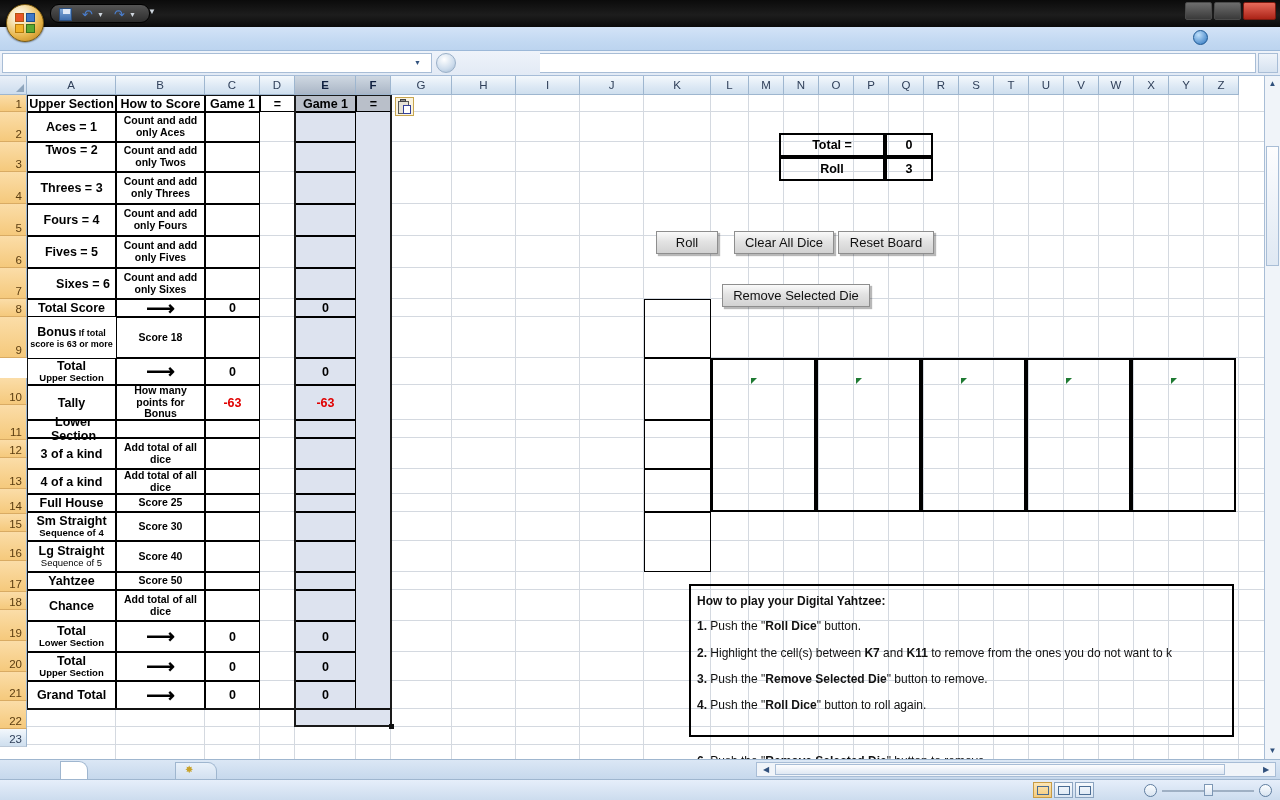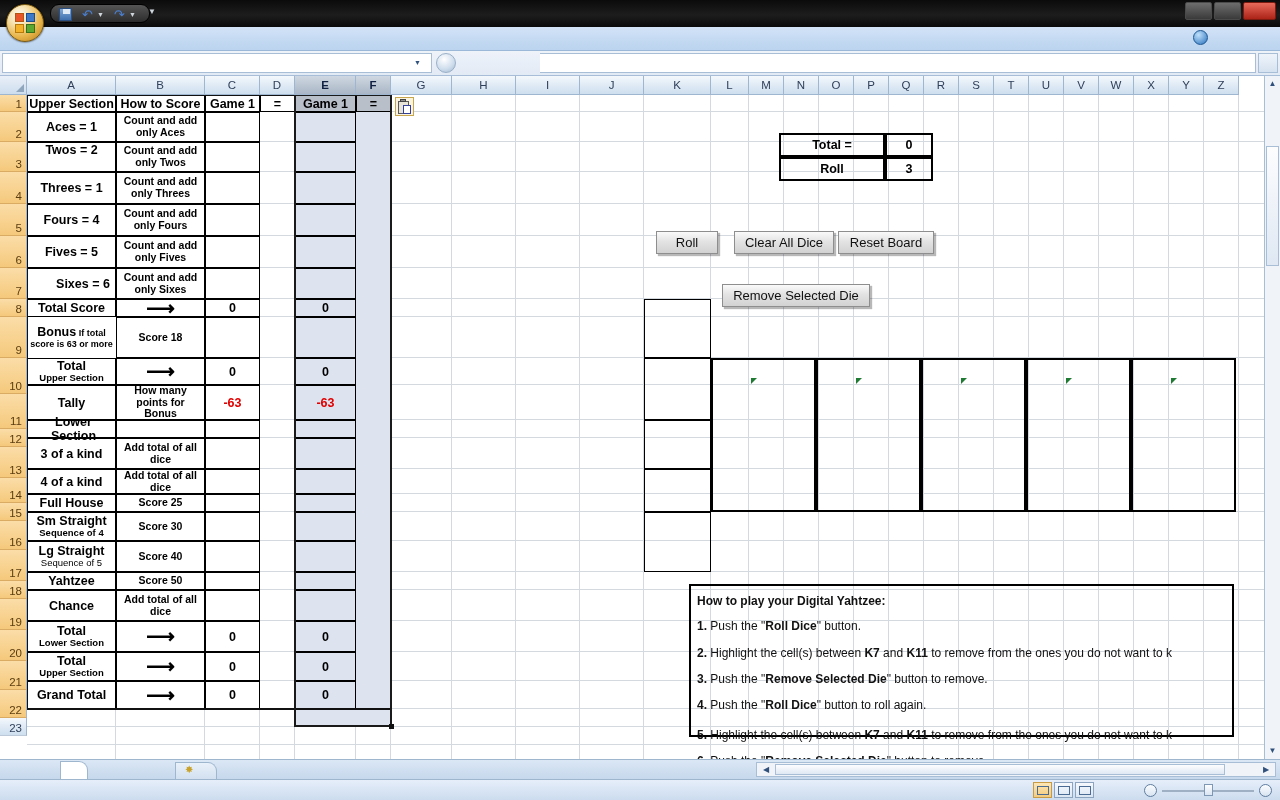--- a/index.html
+++ b/index.html
@@ -297,21 +297,21 @@
       </div>
       <div class="rh sel" style="height: 31px;">
         <span>7</span>
       </div>
       <div class="rh sel" style="height: 18px;">
         <span>8</span>
       </div>
       <div class="rh sel" style="height: 41px;">
         <span>9</span>
       </div>
-      <div class="rh sel" style="height: 36px;">
+      <div class="rh sel" style="height: 27px; margin-top: 20px;">
         <span>10</span>
       </div>
       <div class="rh sel" style="height: 35px;">
         <span>11</span>
       </div>
       <div class="rh sel" style="height: 18px;">
         <span>12</span>
       </div>
       <div class="rh sel" style="height: 31px;">
         <span>13</span>
@@ -422,21 +422,21 @@
       <div class="bx" style="left: 0px; top: 47px; width: 89px; height: 30px;"></div>
       <div class="bx" style="left: 89px; top: 47px; width: 89px; height: 30px;"></div>
       <div class="bx" style="left: 178px; top: 47px; width: 55px; height: 30px;"></div>
       <div class="bx" style="left: 268px; top: 47px; width: 61px; height: 30px;"></div>
       <div class="ctext" style="left: 0px; top: 47px; width: 89px; height: 16px; font-size: 12.5px;">Twos = 2</div>
       <div class="ctext" style="left: 92px; top: 47px; width: 83px; height: 30px; font-size: 10.5px; white-space: normal;">Count and add only Twos</div>
       <div class="bx" style="left: 0px; top: 77px; width: 89px; height: 32px;"></div>
       <div class="bx" style="left: 89px; top: 77px; width: 89px; height: 32px;"></div>
       <div class="bx" style="left: 178px; top: 77px; width: 55px; height: 32px;"></div>
       <div class="bx" style="left: 268px; top: 77px; width: 61px; height: 32px;"></div>
-      <div class="ctext" style="left: 0px; top: 77px; width: 89px; height: 32px; font-size: 12.5px;">Threes = 1</div>
+      <div class="ctext" style="left: 0px; top: 77px; width: 89px; height: 32px; font-size: 12.5px;">Threes = 3</div>
       <div class="ctext" style="left: 92px; top: 77px; width: 83px; height: 32px; font-size: 10.5px; white-space: normal;">Count and add only Threes</div>
       <div class="bx" style="left: 0px; top: 109px; width: 89px; height: 32px;"></div>
       <div class="bx" style="left: 89px; top: 109px; width: 89px; height: 32px;"></div>
       <div class="bx" style="left: 178px; top: 109px; width: 55px; height: 32px;"></div>
       <div class="bx" style="left: 268px; top: 109px; width: 61px; height: 32px;"></div>
       <div class="ctext" style="left: 0px; top: 109px; width: 89px; height: 32px; font-size: 12.5px;">Fours = 4</div>
       <div class="ctext" style="left: 92px; top: 109px; width: 83px; height: 32px; font-size: 10.5px; white-space: normal;">Count and add only Fours</div>
       <div class="bx" style="left: 0px; top: 141px; width: 89px; height: 32px;"></div>
       <div class="bx" style="left: 89px; top: 141px; width: 89px; height: 32px;"></div>
       <div class="bx" style="left: 178px; top: 141px; width: 55px; height: 32px;"></div>
@@ -606,21 +606,20 @@
       <div class="bx" style="left: 999px; top: 263px; width: 105px; height: 154px; border-width: 2px;"></div>
       <div class="greentri" style="left: 1039px; top: 283px;"></div>
       <div class="bx" style="left: 1104px; top: 263px; width: 105px; height: 154px; border-width: 2px;"></div>
       <div class="greentri" style="left: 1144px; top: 283px;"></div>
       <div class="bx" style="left: 662px; top: 489px; width: 545px; height: 153px; border-width: 2px;"></div>
       <div class="instr" style="left: 670px; top: 499px; font-weight: bold;">How to play your Digital Yahtzee:</div>
       <div class="instr" style="left: 670px; top: 524px;"><b>1.</b>&nbsp;Push&nbsp;the&nbsp;"<b>Roll Dice</b>"&nbsp;button.</div>
       <div class="instr" style="left: 670px; top: 551px;"><b>2.</b>&nbsp;Highlight&nbsp;the&nbsp;cell(s)&nbsp;between&nbsp;<b>K7</b>&nbsp;and&nbsp;<b>K11</b>&nbsp;to&nbsp;remove&nbsp;from&nbsp;the&nbsp;ones&nbsp;you&nbsp;do&nbsp;not&nbsp;want&nbsp;to&nbsp;k</div>
       <div class="instr" style="left: 670px; top: 577px;"><b>3.</b>&nbsp;Push&nbsp;the&nbsp;"<b>Remove Selected Die</b>"&nbsp;button&nbsp;to&nbsp;remove.</div>
       <div class="instr" style="left: 670px; top: 603px;"><b>4.</b>&nbsp;Push&nbsp;the&nbsp;"<b>Roll Dice</b>"&nbsp;button&nbsp;to&nbsp;roll&nbsp;again.</div>
-      <div class="instr" style="left: 670px; top: 633px;"><b>5.</b>&nbsp;Highlight&nbsp;the&nbsp;cell(s)&nbsp;between&nbsp;<b>K7</b>&nbsp;and&nbsp;<b>K11</b>&nbsp;to&nbsp;remove&nbsp;from&nbsp;the&nbsp;ones&nbsp;you&nbsp;do&nbsp;not&nbsp;want&nbsp;to&nbsp;k</div>
       <div class="instr" style="left: 670px; top: 659px;"><b>6.</b>&nbsp;Push&nbsp;the&nbsp;"<b>Remove Selected Die</b>"&nbsp;button&nbsp;to&nbsp;remove.</div>
     </div>
 </div>
 
 <div class="vscroll">
   <div class="varrow" style="top:1px;">▲</div>
   <div class="vthumb"></div>
   <div class="varrow" style="bottom:1px;">▼</div>
 </div>
 

